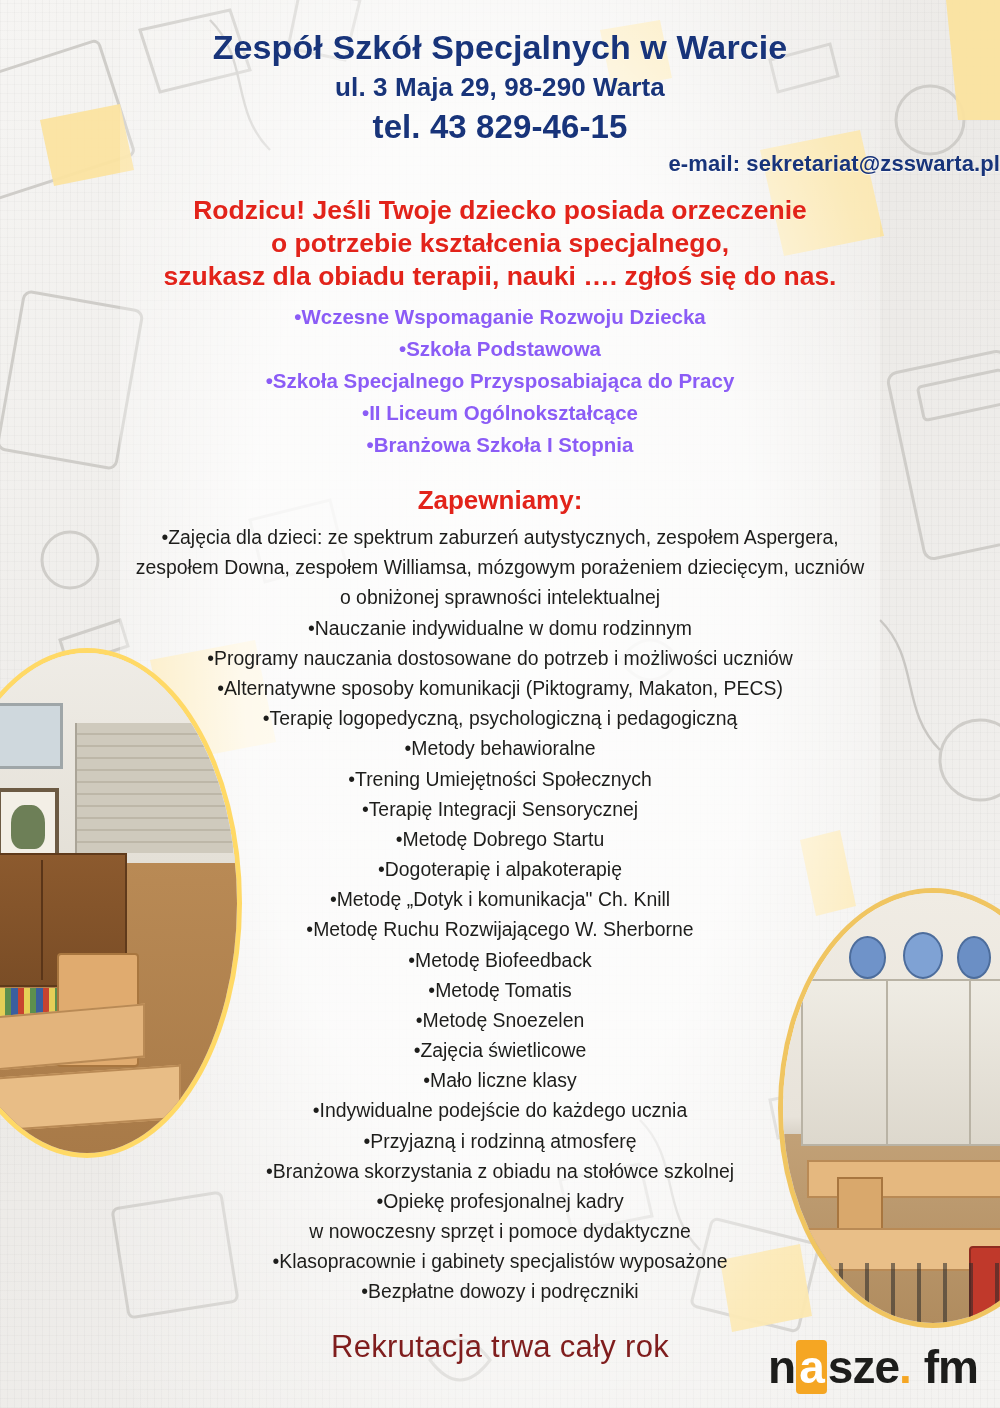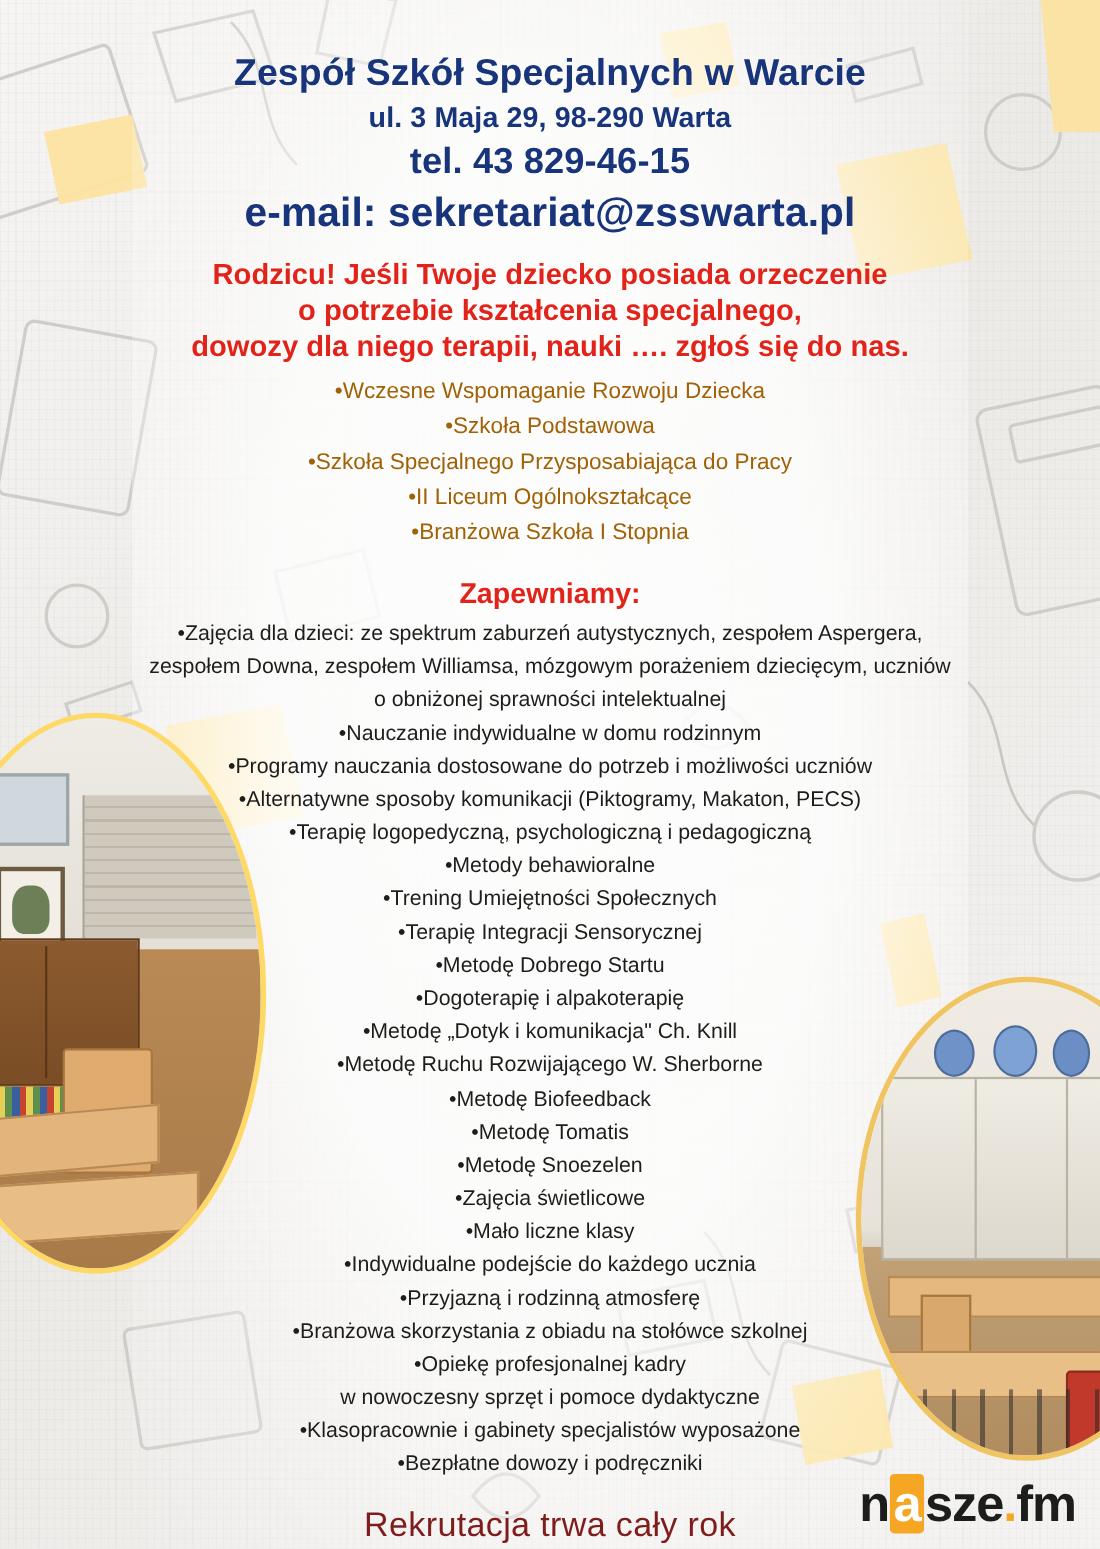--- a/index.html
+++ b/index.html
@@ -35,57 +35,58 @@
     width: 760px;
     height: 1408px;
     background: radial-gradient(ellipse at 50% 45%, rgba(255,255,255,0.92) 0%, rgba(255,255,255,0.80) 48%, rgba(255,255,255,0.25) 76%, rgba(255,255,255,0) 100%);
     pointer-events: none;
   }
 
   
   .content {
     position: relative;
     width: 1000px;
-    padding-top: 44px;
+    padding-top: 25px;
     box-sizing: border-box;
     text-align: center;
   }
 
   .header-block {
     color: #18347a;
     font-weight: bold;
     font-size: 33px;
     line-height: 1.33;
     letter-spacing: 0.1px;
     text-shadow: 0 1px 0 rgba(255,255,255,0.7);
   }
   .header-block .line {
     display: block;
     white-space: nowrap;
   }
   .header-block .line.l1 { font-size: 34px; }
   .header-block .line.l2 { font-size: 26px; }
   .header-block .line.l3 { font-size: 33px; }
-  .header-block .line.l4 { font-size: 37px; }
+  .header-block .line.l4 { font-size: 22px; text-align: right; }
 
   .appeal {
     margin-top: 16px;
     color: #e2231a;
     font-weight: bold;
     font-size: 26.5px;
     line-height: 1.25;
     text-shadow: 0 1px 0 rgba(255,255,255,0.6);
   }
   .appeal .line { display: block; white-space: nowrap; }
 
   .school-list {
     margin-top: 8px;
-    color: #a16207;
+    color: #8b5cf6;
     font-size: 20.5px;
     line-height: 1.56;
+    font-weight: bold;
   }
   .school-list .item { display: block; white-space: nowrap; }
 
   .section-title {
     margin-top: 20px;
     color: #e2231a;
     font-weight: bold;
     font-size: 26px;
     line-height: 1.5;
   }
@@ -183,21 +184,21 @@
   }
   .logo .n { color: #1d1d1b; }
   .logo .a {
     color: #ffffff;
     background: #f5a623;
     border-radius: 4px;
     padding: 0 3px;
     margin: 0 1px;
   }
   .logo .dot { color: #f5a623; }
-  .logo .fm { color: #1d1d1b; }
+  .logo .fm { color: #1d1d1b; margin-left: 13px; }
 </style>
 </head>
 <body>
 
 <div class="bg-layer"></div>
 
 <svg class="bg-doodles" width="1000" height="1408" viewBox="0 0 1000 1408" aria-hidden="true">
   <g fill="none" stroke="#cfcdc9" stroke-width="3">
 
     <rect x="-30" y="60" width="150" height="120" rx="6" transform="rotate(-18 45 120)"></rect>
@@ -275,21 +276,21 @@
   <div class="header-block">
     <span class="line l1">Zespół  Szkół Specjalnych w Warcie</span>
     <span class="line l2">ul. 3 Maja 29, 98-290 Warta</span>
     <span class="line l3">tel.  43 829-46-15</span>
     <span class="line l4">e-mail: sekretariat@zsswarta.pl</span>
   </div>
 
   <div class="appeal">
     <span class="line">Rodzicu! Jeśli Twoje dziecko posiada orzeczenie</span>
     <span class="line">o potrzebie kształcenia specjalnego,</span>
-    <span class="line">dowozy dla niego terapii, nauki …. zgłoś się do nas.</span>
+    <span class="line">szukasz dla obiadu terapii, nauki …. zgłoś się do nas.</span>
   </div>
 
   <div class="school-list">
     <span class="item">•Wczesne Wspomaganie Rozwoju Dziecka</span>
     <span class="item">•Szkoła Podstawowa</span>
     <span class="item">•Szkoła Specjalnego Przysposabiająca do Pracy</span>
     <span class="item">•II Liceum Ogólnokształcące</span>
     <span class="item">•Branżowa Szkoła I Stopnia</span>
   </div>
 

